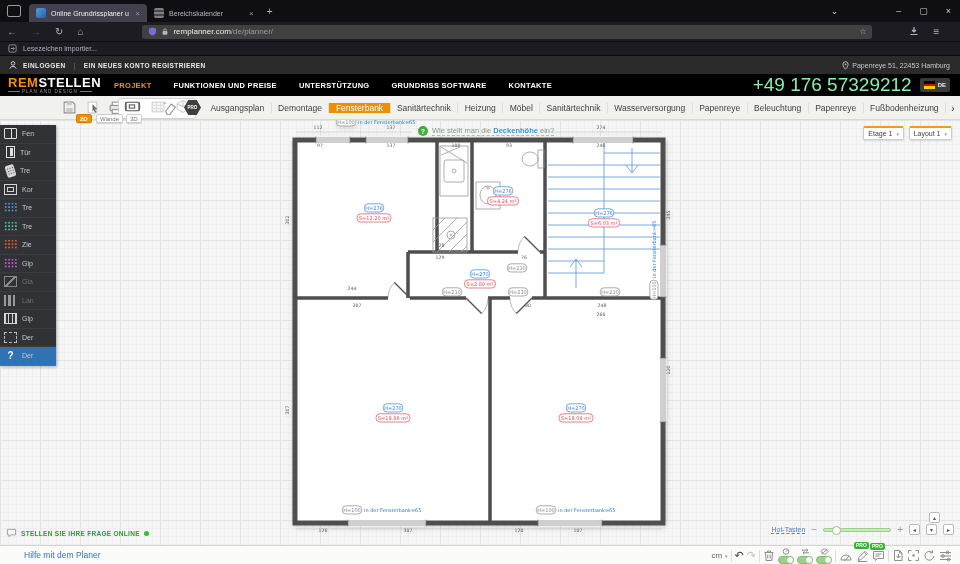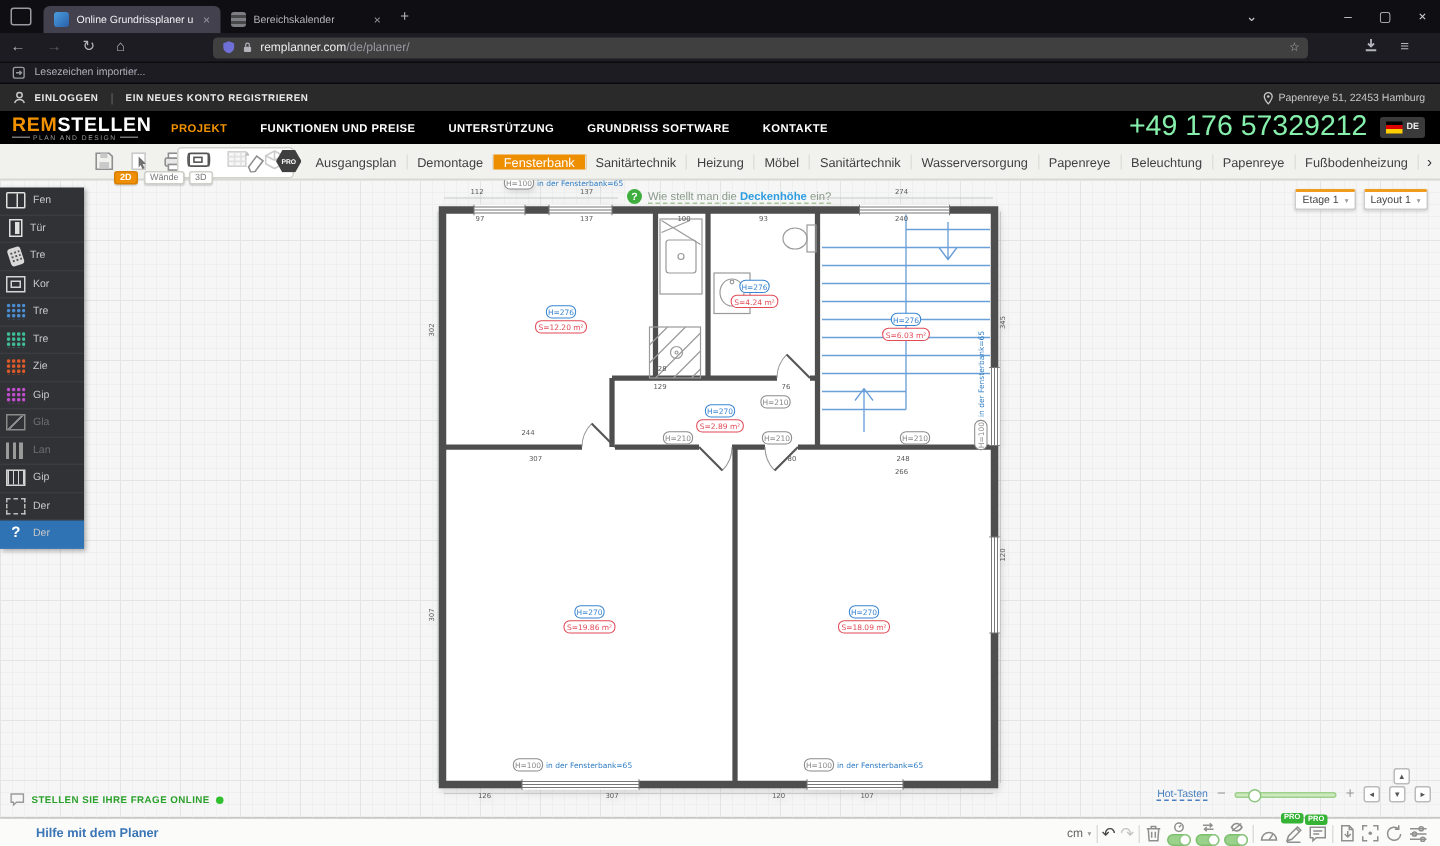--- a/index.html
+++ b/index.html
@@ -99,21 +99,21 @@
   
   #hotzone{position:absolute;right:6px;top:404px;display:flex;align-items:center;gap:6px;z-index:15;}
   #hotkeys{font-size:7px;color:#4a7fc0;border-bottom:1px dashed #4a7fc0;}
   .zsign{color:#999;font-size:10px;}
   #ztrack{width:68px;height:4px;border-radius:2px;background:#cdeabf;border:1px solid #9fcf8d;position:relative;}
   #zknob{position:absolute;left:8px;top:-3px;width:9px;height:9px;border-radius:50%;background:#fff;border:1.5px solid #8cc57e;}
   .padbtn{width:11px;height:11px;background:#fff;border:1px solid #bbb;border-radius:2px;color:#555;font-size:6px;display:flex;align-items:center;justify-content:center;}
   #padup{position:absolute;right:20px;top:392px;z-index:15;}
   
   #statusbar{position:absolute;left:0;top:545px;width:960px;height:19px;background:#fbfbfa;border-top:1px solid #d4d4d0;z-index:40;overflow:visible;}
-  #helplink{position:absolute;left:24px;top:4px;font-size:8.5px;font-weight:bold;color:#3a75b5;}
+  #helplink{position:absolute;left:24px;top:4px;font-size:8.5px;font-weight:normal;color:#3a75b5;}
   #tools{position:absolute;right:8px;top:0;height:19px;display:flex;align-items:center;gap:3px;}
   .tsep{width:1px;height:12px;background:#ddd;}
   .tool{position:relative;display:flex;align-items:center;justify-content:center;}
   .probadge{position:absolute;top:-7px;left:-2px;background:#35b335;color:#fff;font-size:5px;font-weight:bold;padding:0 2px;border-radius:2px;line-height:7px;}
   #cmsel{font-size:8px;color:#666;display:flex;gap:3px;align-items:center;}
   .glyph{font-size:11px;color:#444;}
   .glyph.dim{color:#c4c4c4;}
   .tglcol{display:flex;flex-direction:column;align-items:center;gap:1px;}
   .tgl{width:16px;height:8px;border-radius:5px;background:#9ad18b;border:1px solid #7cbf6e;position:relative;}
   .tgl .knob{position:absolute;right:-1px;top:-1px;width:8px;height:8px;border-radius:50%;background:#fff;border:1px solid #8cc57e;}

